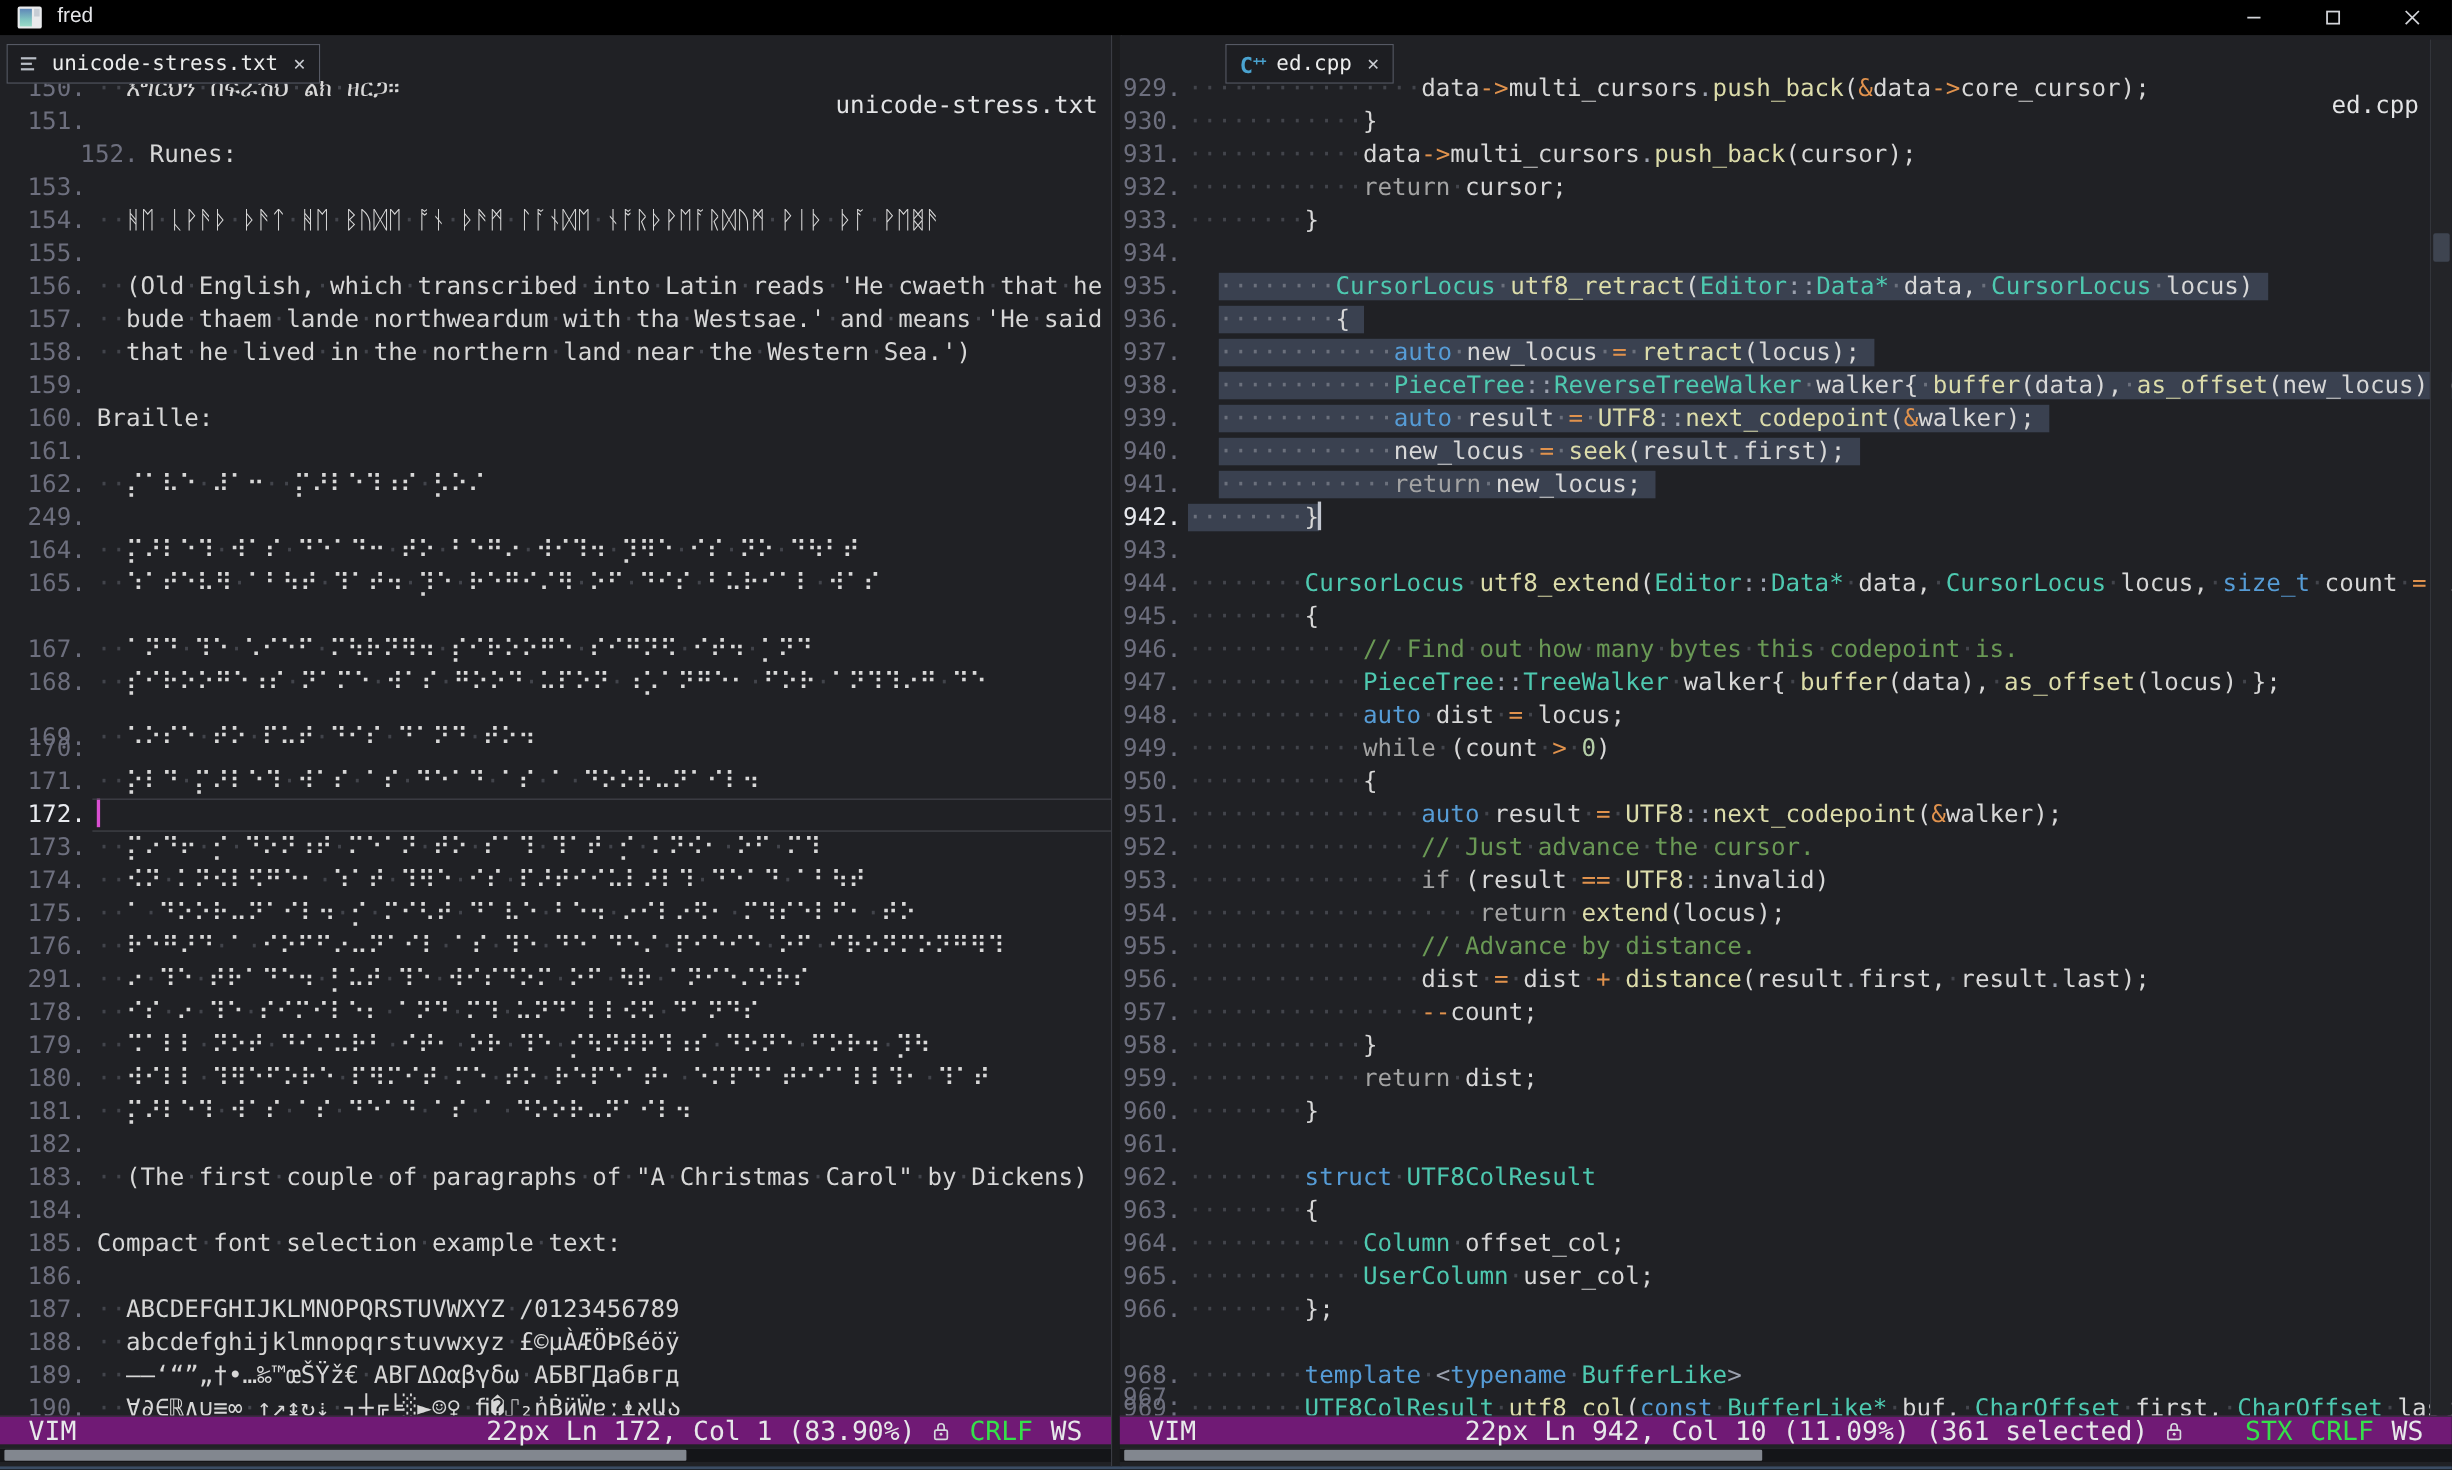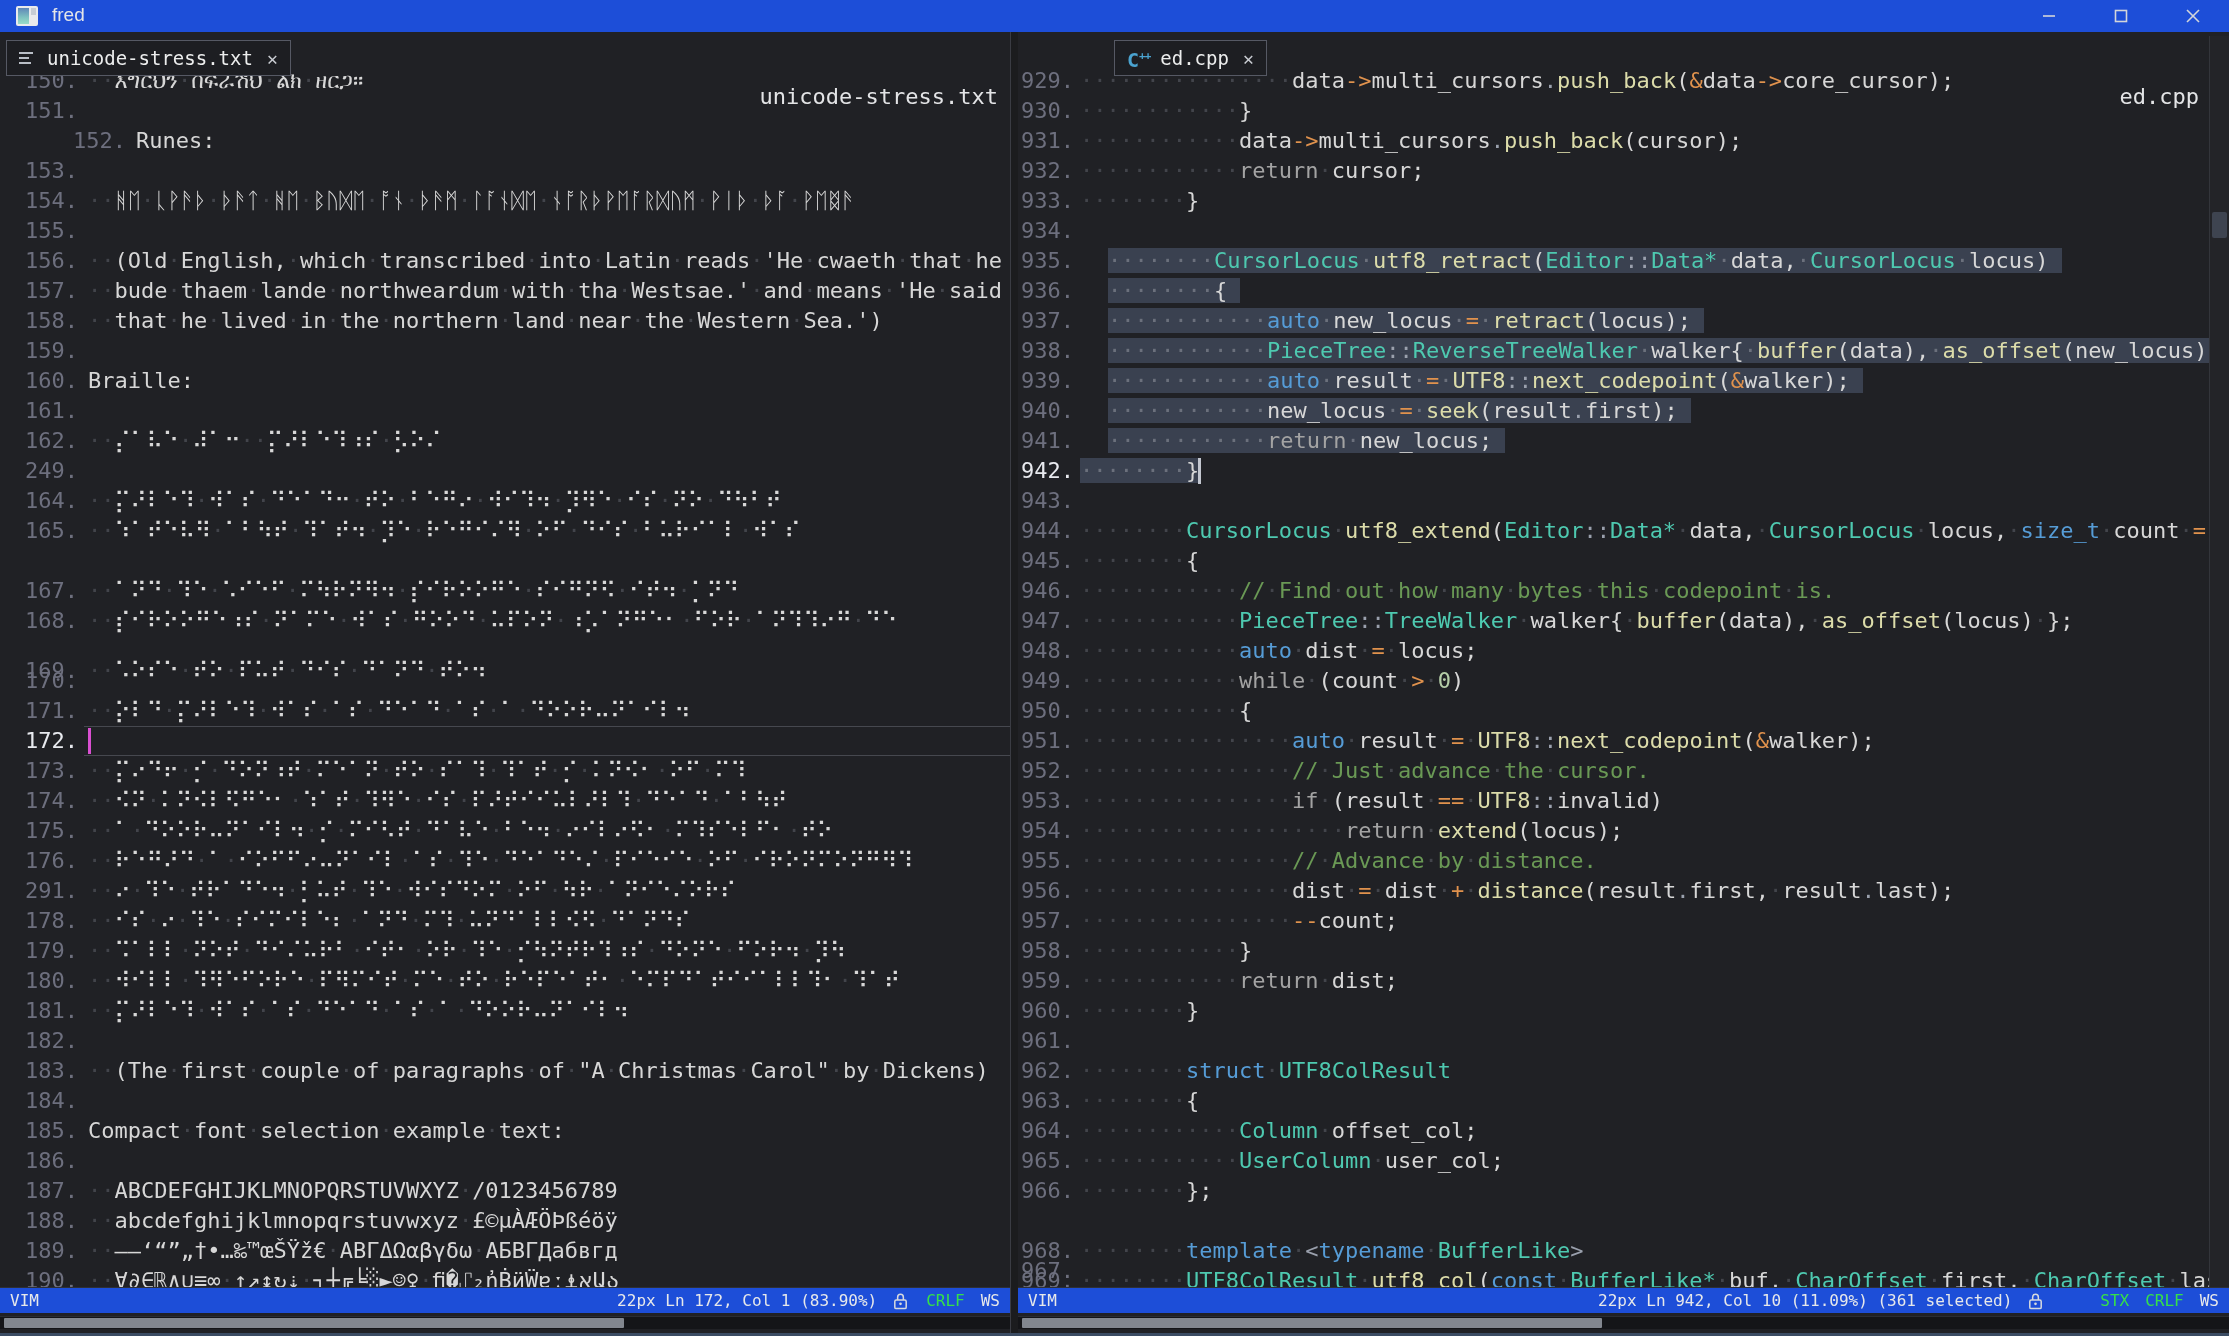--- a/index.html
+++ b/index.html
@@ -1,19 +1,19 @@
 <!DOCTYPE html>
 <html><head>
 <meta charset="utf-8">
 <style>
   html,body{margin:0;padding:0;background:#101114;}
   .window{position:relative;width:2229px;height:1336px;background:#1b1c1e;overflow:hidden;
           font-family:"DejaVu Sans Mono","DejaVu Sans",monospace;border-bottom:3px solid #3b4c63;box-sizing:border-box;}
   
-  .titlebar{position:absolute;left:0;top:0;right:0;height:32px;background:#1d4ed8;}
+  .titlebar{position:absolute;left:0;top:0;right:0;height:32px;background:#000000;}
   .app-icon{position:absolute;left:16px;top:6px;width:22px;height:20px;background:#e9eaec;border-radius:2px;}
   .app-icon::before{content:"";position:absolute;left:2px;top:2px;width:11px;height:16px;background:linear-gradient(180deg,#5f87b8 0%,#7fc3c0 60%,#9adbc8 100%);}
   .app-icon::after{content:"";position:absolute;right:2px;top:2px;width:5px;height:7px;background:#c6ccd4;}
   .win-title{position:absolute;left:52px;top:4px;font:19px "Liberation Sans",sans-serif;color:#e4e5e8;}
   .win-controls{position:absolute;right:0;top:0;height:32px;display:flex;}
   .win-btn{width:72px;height:32px;display:flex;align-items:center;justify-content:center;color:#d3d5da;}
   .win-btn svg{display:block;}
   
   .pane{position:absolute;top:32px;bottom:0;background:#202125;}
   .pane.left{left:0;width:1010px;}
@@ -47,21 +47,21 @@
   .tab-label{font-size:19px;color:#eceded;white-space:pre;}
   .tab-close{font-size:18px;color:#c9ccd2;margin-left:4px;}
   .list-icon{display:inline-block;width:18px;}
   .list-icon i{display:block;height:2px;background:#b9bec6;margin:3px 0;}
   .list-icon i:nth-child(1){width:14px;} .list-icon i:nth-child(2){width:10px;} .list-icon i:nth-child(3){width:12px;}
   .cpp-icon{color:#4aa3d0;font-weight:bold;font-size:20px;line-height:20px;}
   .cpp-icon sup{font-size:11px;letter-spacing:-1px;}
   .overlay-filename{position:absolute;top:52px;right:12px;font-size:22px;color:#e3e4e6;z-index:4;}
   
   .statusbar{position:absolute;left:0;right:0;bottom:20px;height:26px;display:flex;align-items:center;
-             padding:0 10px;font-size:16px;color:#e7e8ea;border-top:1px solid #2e3036;background:#1d4ed8;z-index:6;box-sizing:border-box;}
+             padding:0 26px;font-size:24px;color:#e7e8ea;border-top:1px solid #2e3036;background:#701a75;z-index:6;box-sizing:border-box;}
   .statusbar .flex1{flex:1;}
   .sb-lock{margin-left:14px;display:flex;align-items:center;}
   .sb-green{color:#35e04a;}
   .sb-enc{margin-left:55px;} .sb-eol{margin-left:16px;} .sb-ws{margin-left:16px;color:#e7e8ea;}
   
   .hscroll{position:absolute;left:0;right:0;bottom:4px;height:12px;background:#141518;border-top:1px solid #2b2d33;}
   .hscroll .thumb{position:absolute;top:1px;height:10px;background:#82878f;border-radius:1px;}
   .vscroll{position:absolute;right:0;top:4px;bottom:46px;width:19px;background:#232428;border-left:1px solid #33353b;}
   .vscroll .thumb{position:absolute;left:2px;right:2px;background:#3e4450;border-radius:2px;}
 </style>

